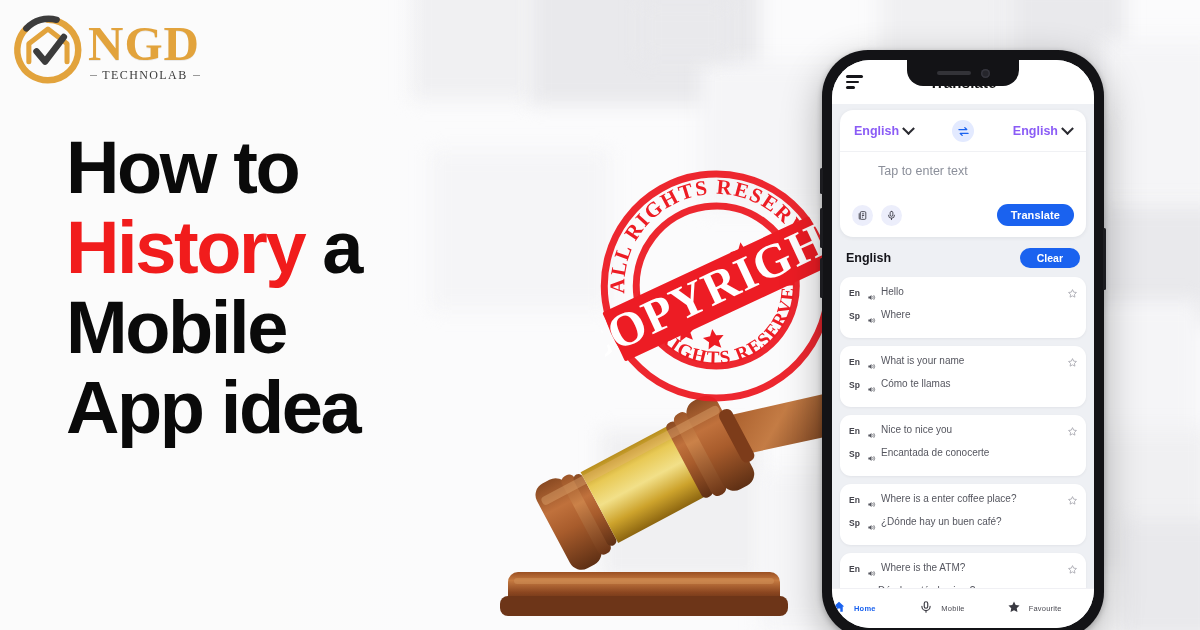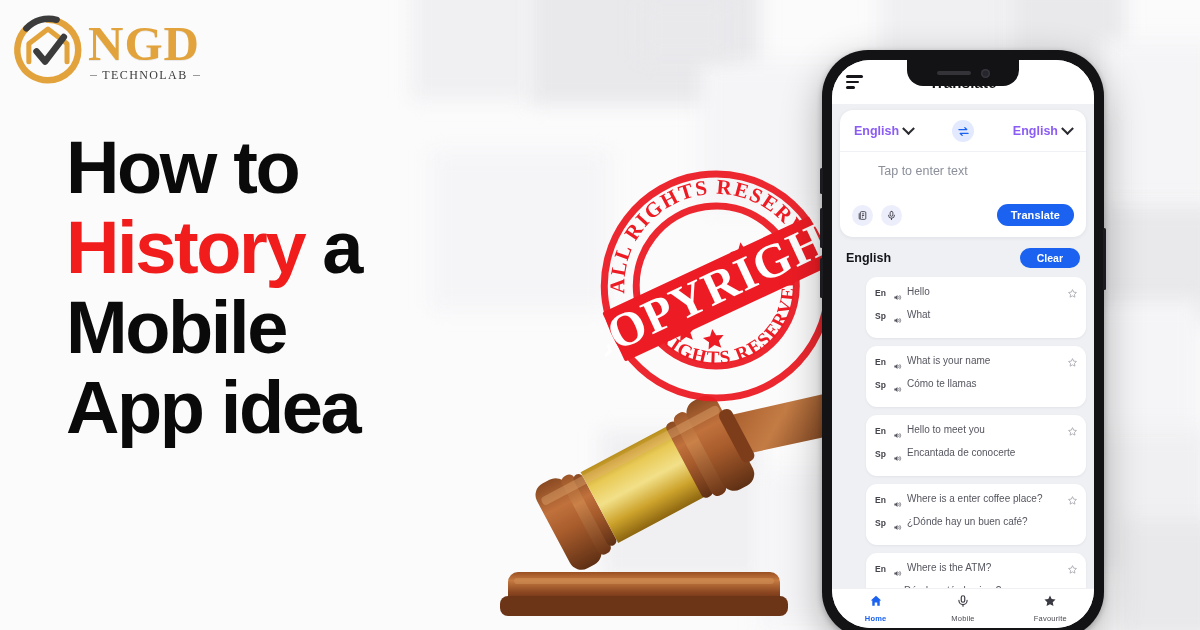--- a/index.html
+++ b/index.html
@@ -137,36 +137,36 @@
     padding:11px 6px 9px 6px;
   }
   .hist-head .h { font-size:12.5px; font-weight:bold; color:#14141a; }
   .clear-btn {
     background:#1A62EF; color:#fff; font-size:10.5px; font-weight:bold;
     padding:4px 17px; border-radius:12px; border:none; cursor:pointer;
   }
 
   .hist-item {
     background:#fff; border-radius:11px; padding:7px 9px 8px;
-    margin-bottom:8px; position:relative; box-shadow:0 1px 3px rgba(20,25,45,.055);margin-left:26px;
+    margin-bottom:8px; position:relative; box-shadow:0 1px 3px rgba(20,25,45,.055);
   }
   .hist-line { display:flex; align-items:flex-start; gap:5px; padding:1.5px 0; }
   .hist-line .tag {
     font-size:8.5px; font-weight:bold; color:#44444c; width:13px; flex:none;
     padding-top:2px; letter-spacing:.2px;
   }
   .hist-line .spk { flex:none; padding-top:2px; }
   .hist-line .txt { font-size:10px; color:#55565f; line-height:1.28; padding-right:16px; }
   .star { position:absolute; right:8px; top:8px; }
 
   .tabbar {
     height:40px; background:#fff; flex:none; display:flex; align-items:center;
     border-top:1px solid #f0f0f4;
   }
-  .tab { flex:1; display:flex; flex-direction:column; align-items:center; gap:2px; cursor:pointer; }
+  .tab { flex:1; display:flex; flex-direction:row; align-items:center; gap:8px; cursor:pointer; }
   .tab .lbl { font-size:7.5px; color:#4a4a52; letter-spacing:.2px; }
   .tab.active .lbl { color:#1A62EF; font-weight:bold; }
 </style>
 </head>
 <body>
 
 <div id="bg">
   <div class="sq" style="left:410px;  top:-30px;  width:120px; height:130px;"></div>
   <div class="sq dark" style="left:530px;  top:-40px;  width:230px; height:145px;"></div>
   <div class="sq lite" style="left:700px;  top:60px;   width:180px; height:150px;"></div>
@@ -386,21 +386,21 @@
                 </svg></span>
       <span class="txt">Hello</span>
     </div>
     <div class="hist-line">
       <span class="tag">Sp</span>
       <span class="spk"><svg width="9" height="9" viewBox="0 0 20 20" fill="#55565f">
                   <path d="M3 8h3l4-3.5v11L6 12H3z"></path>
                   <path d="M13 7.5a4 4 0 0 1 0 5" fill="none" stroke="#55565f" stroke-width="1.6" stroke-linecap="round"></path>
                   <path d="M15.5 5.5a7 7 0 0 1 0 9" fill="none" stroke="#55565f" stroke-width="1.6" stroke-linecap="round"></path>
                 </svg></span>
-      <span class="txt">What</span>
+      <span class="txt">Where</span>
     </div>
   </div>
   <div class="hist-item">
     <span class="star"><svg width="11" height="11" viewBox="0 0 24 24" fill="none" stroke="#9b9ba5" stroke-width="1.6" stroke-linejoin="round">
                 <path d="M12 3.5l2.6 5.5 6 .8-4.4 4.2 1.1 6-5.3-2.9L6.7 20l1.1-6L3.4 9.8l6-.8z"></path>
               </svg></span>
     <div class="hist-line">
       <span class="tag">En</span>
       <span class="spk"><svg width="9" height="9" viewBox="0 0 20 20" fill="#55565f">
                   <path d="M3 8h3l4-3.5v11L6 12H3z"></path>
@@ -423,21 +423,21 @@
     <span class="star"><svg width="11" height="11" viewBox="0 0 24 24" fill="none" stroke="#9b9ba5" stroke-width="1.6" stroke-linejoin="round">
                 <path d="M12 3.5l2.6 5.5 6 .8-4.4 4.2 1.1 6-5.3-2.9L6.7 20l1.1-6L3.4 9.8l6-.8z"></path>
               </svg></span>
     <div class="hist-line">
       <span class="tag">En</span>
       <span class="spk"><svg width="9" height="9" viewBox="0 0 20 20" fill="#55565f">
                   <path d="M3 8h3l4-3.5v11L6 12H3z"></path>
                   <path d="M13 7.5a4 4 0 0 1 0 5" fill="none" stroke="#55565f" stroke-width="1.6" stroke-linecap="round"></path>
                   <path d="M15.5 5.5a7 7 0 0 1 0 9" fill="none" stroke="#55565f" stroke-width="1.6" stroke-linecap="round"></path>
                 </svg></span>
-      <span class="txt">Hello to meet you</span>
+      <span class="txt">Nice to nice you</span>
     </div>
     <div class="hist-line">
       <span class="tag">Sp</span>
       <span class="spk"><svg width="9" height="9" viewBox="0 0 20 20" fill="#55565f">
                   <path d="M3 8h3l4-3.5v11L6 12H3z"></path>
                   <path d="M13 7.5a4 4 0 0 1 0 5" fill="none" stroke="#55565f" stroke-width="1.6" stroke-linecap="round"></path>
                   <path d="M15.5 5.5a7 7 0 0 1 0 9" fill="none" stroke="#55565f" stroke-width="1.6" stroke-linecap="round"></path>
                 </svg></span>
       <span class="txt">Encantada de conocerte</span>
     </div>

